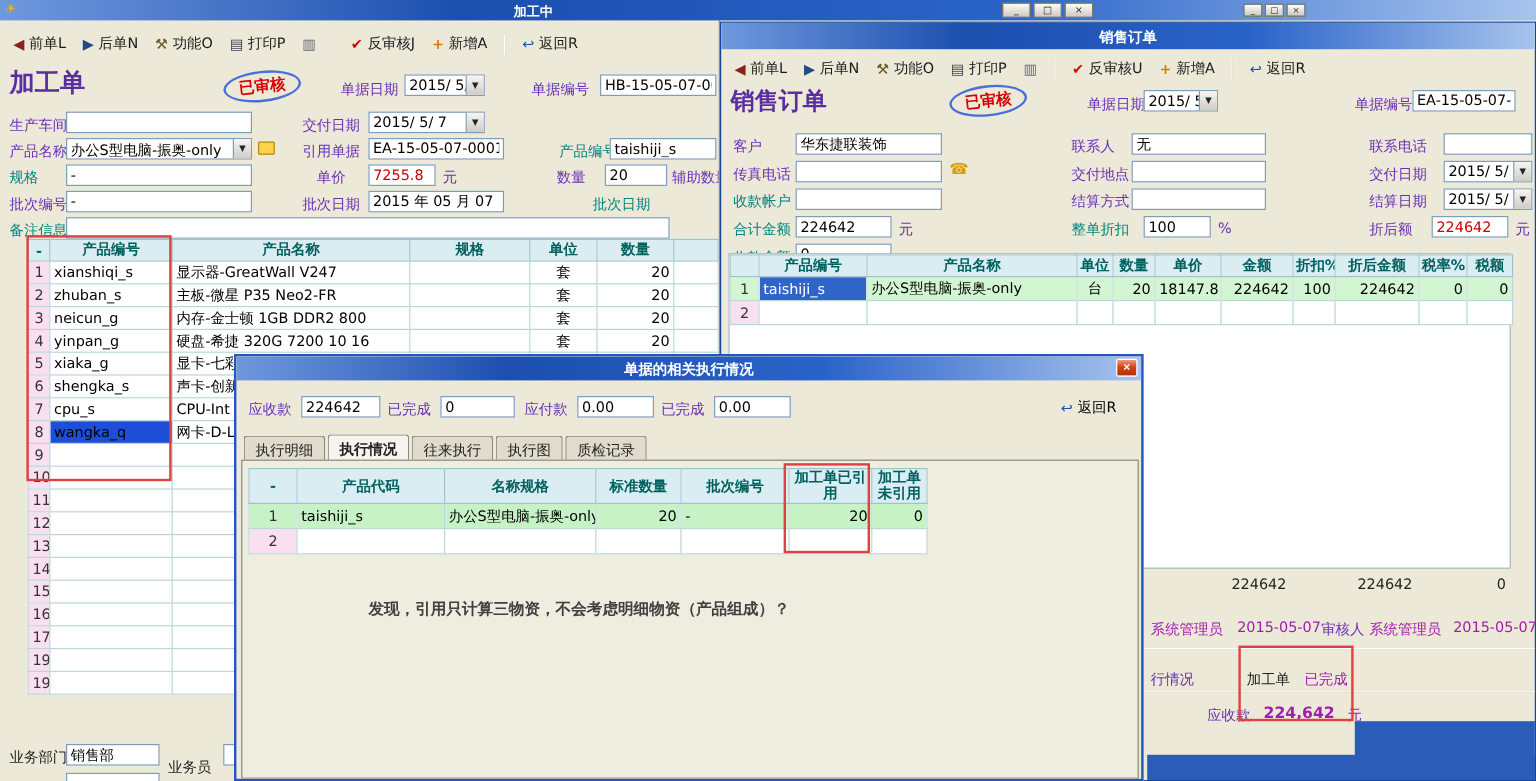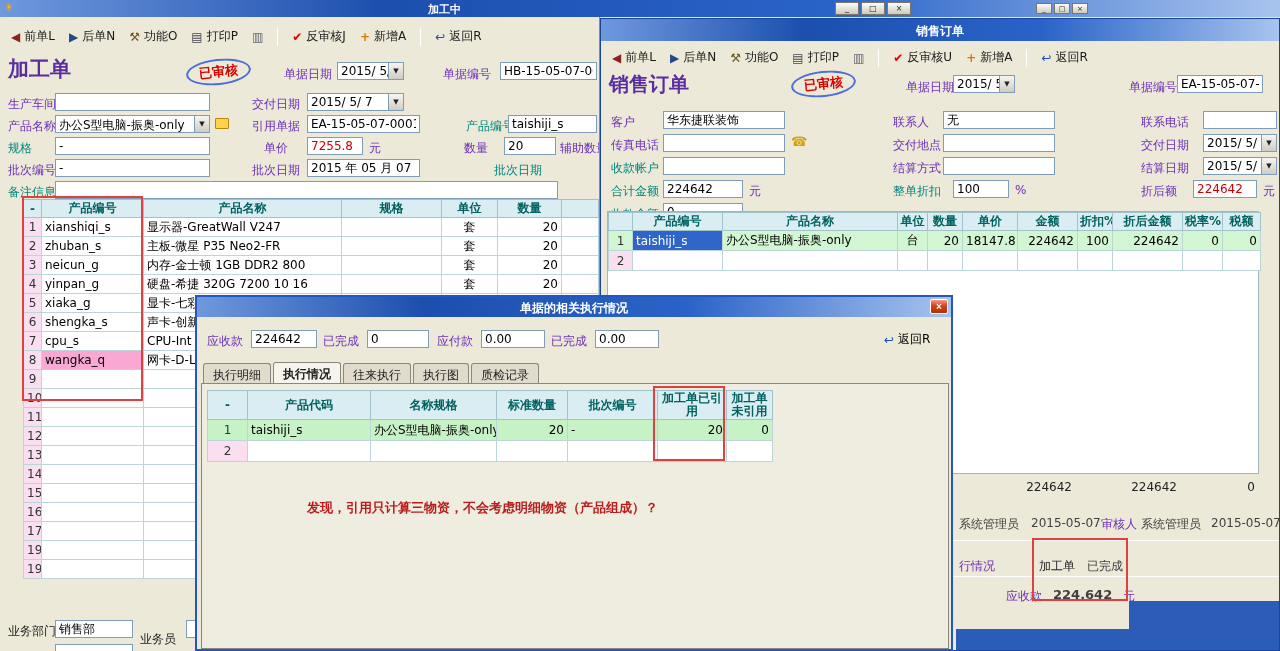--- a/index.html
+++ b/index.html
@@ -19,39 +19,39 @@
 
   
   .toolbar{position:absolute;display:flex;align-items:center}
   .tbtn{display:inline-flex;align-items:center;gap:4px;background:transparent;border:1px solid transparent;padding:2px 6px;font-size:12px;color:#1a1a1a;font-family:inherit;white-space:nowrap}
   .ticon{font-size:12px;line-height:12px}
   .tsep{width:1px;height:18px;background:#b4ad98;border-right:1px solid #fff;margin:0 7px}
 
   
   .lbl{position:absolute;font-size:12px;color:#6a2fb8;white-space:nowrap}
   .lbl.teal{color:#00857d}
-  .lbl.red{color:#404040}
+  .lbl.red{color:#a21caf}
   .lbl.plain{color:#222}
   .inp{position:absolute;height:18px;border:1px solid #7f9db9;background:#fff;font:12px "DejaVu Sans",sans-serif;padding:0 3px;color:#000}
   .inp.red{color:#cc0000}
   .combo{position:absolute;height:18px;border:1px solid #7f9db9;background:#fff;display:flex;align-items:stretch}
   .combo .cval{flex:1;padding:1px 3px 0;overflow:hidden;white-space:nowrap;font-size:12px}
   .combo .carrow{width:15px;background:linear-gradient(#f6f5f0,#cfccc3);border-left:1px solid #7f9db9;font-size:7px;display:flex;align-items:center;justify-content:center;color:#223}
   .stamp{position:absolute;color:#d80000;font-weight:bold;font-size:13px;border:2px solid #4a6fd8;border-radius:50%;padding:2px 11px;transform:rotate(-6deg);white-space:nowrap}
   .bigtitle{position:absolute;font-weight:bold;color:#5a2da0;white-space:nowrap}
   .folder-ic{position:absolute;width:14px;height:11px;background:#ffd24a;border:1px solid #b8860b;border-radius:1px}
   .phone-ic{position:absolute;color:#d8a000;font-size:13px}
 
   
   .grid{border-collapse:collapse;table-layout:fixed;font-size:12px;background:#fff}
   .grid th{background:#d9edf2;color:#00615f;font-weight:bold;border:1px solid #9fc3c8;height:18px;overflow:hidden;padding:0 2px;white-space:nowrap;font-size:12px}
   .grid td{border:1px solid #bcd6d8;height:19px;overflow:hidden;white-space:nowrap;padding:0 3px;background:#fff}
   .grid td.num{background:#f9dff0;text-align:center;color:#333}
   .ctr{text-align:center}.rt{text-align:right}
-  .left-grid tr.hl td.code-cell{background:#f9a8d4}
+  .left-grid tr.hl td.code-cell{background:#1d4ed8}
   .sales-grid td{height:20px}
   .sales-grid tr.sel td{background:#d2f5d2}
   .sales-grid tr.sel td.code-cell{background:#2f64c8;color:#fff}
   .dlg-grid th{white-space:normal;line-height:13px;padding:1px 2px;height:28px}
   .dlg-grid td{height:21px}
   .dlg-grid tr.green td{background:#c6f2c6}
 
   
   .lw-body{position:absolute;left:0;top:17px;width:600px;height:634px;background:#ece9d8;overflow:hidden;z-index:1;border-right:1px solid #8a8a8a}
   .sw{position:absolute;left:600px;top:18px;width:680px;height:633px;background:#ece9d8;overflow:hidden;z-index:10;border:1px solid #16449e}
@@ -63,21 +63,21 @@
 
   
   .dlg{position:absolute;left:195px;top:295px;width:758px;height:356px;background:#ece9d8;border:2px solid #2456c0;overflow:hidden;z-index:30}
   .dlg-titlebar{position:absolute;left:0;top:0;width:100%;height:20px;font-size:12px}
   .dlg-titlebar .ttl{position:absolute;left:0;right:0;top:3px;text-align:center}
   .xbtn{position:absolute;right:3px;top:2px;width:18px;height:15px;background:linear-gradient(#f49a83,#d54215 45%,#b23005);color:#fff;border:1px solid #fff;border-radius:2px;font-size:10px;line-height:11px;padding:0;font-weight:bold}
   .tabs{position:absolute;display:flex}
   .tab{padding:3px 9px 2px;border:1px solid #8a887e;border-bottom:none;background:#e0dbcc;font-size:12px;border-radius:3px 3px 0 0;margin-right:2px;color:#222;white-space:nowrap}
   .tab.active{background:#f6f4ec;font-weight:bold;position:relative;top:-1px;padding-bottom:3px}
   .tabpanel{position:absolute;border:1px solid #8a887e;background:#efece0}
-  .note{position:absolute;color:#b91c1c;font-size:13px;font-weight:bold;white-space:nowrap}
+  .note{position:absolute;color:#404040;font-size:13px;font-weight:bold;white-space:nowrap}
 
   .redbox{position:absolute;border:2px solid #e04040;z-index:50;pointer-events:none;background:transparent}
   .back-btn{display:inline-flex;align-items:center;gap:4px;background:transparent;border:1px solid transparent;padding:2px 6px;font-size:12px;font-family:inherit;white-space:nowrap}
 </style>
 </head>
 <body>
 
 <div class="screen">
 
   <div class="main-titlebar tb">

